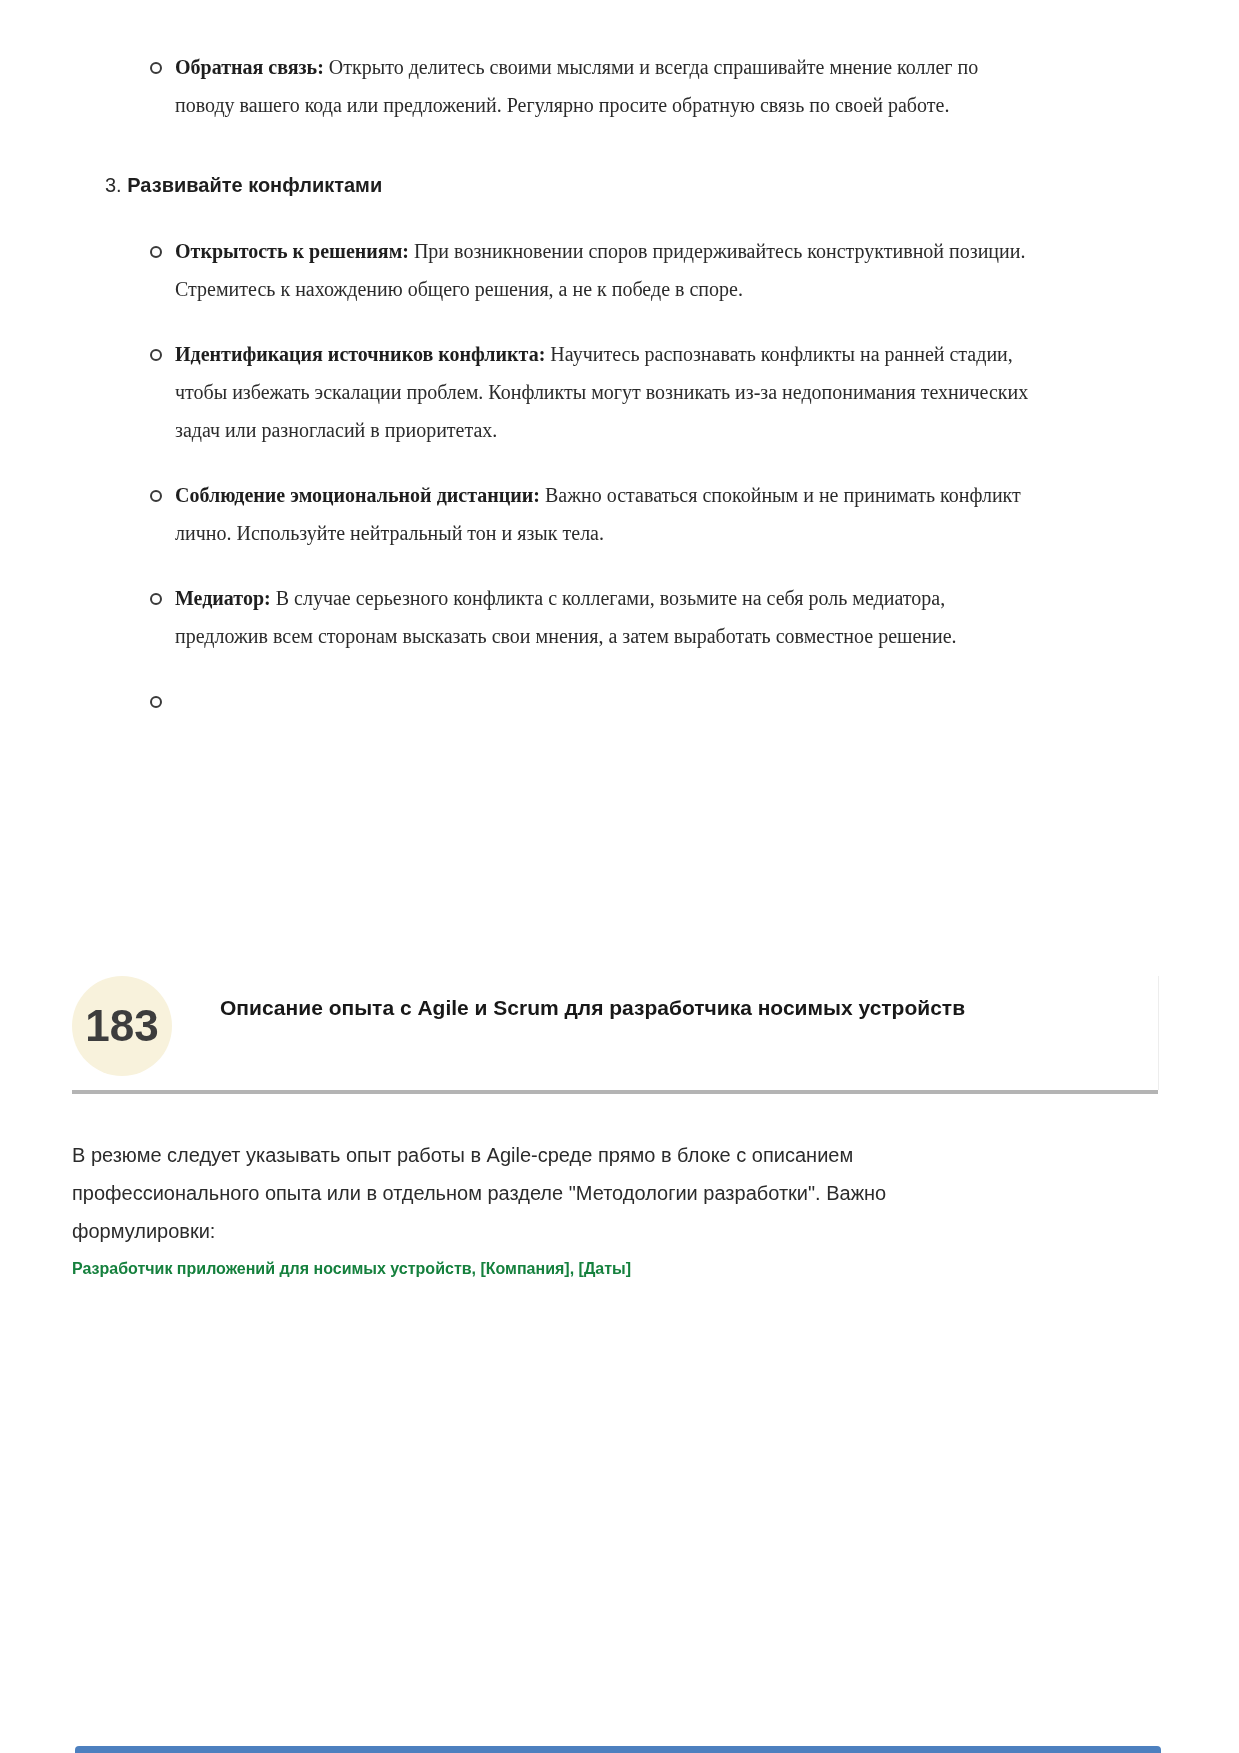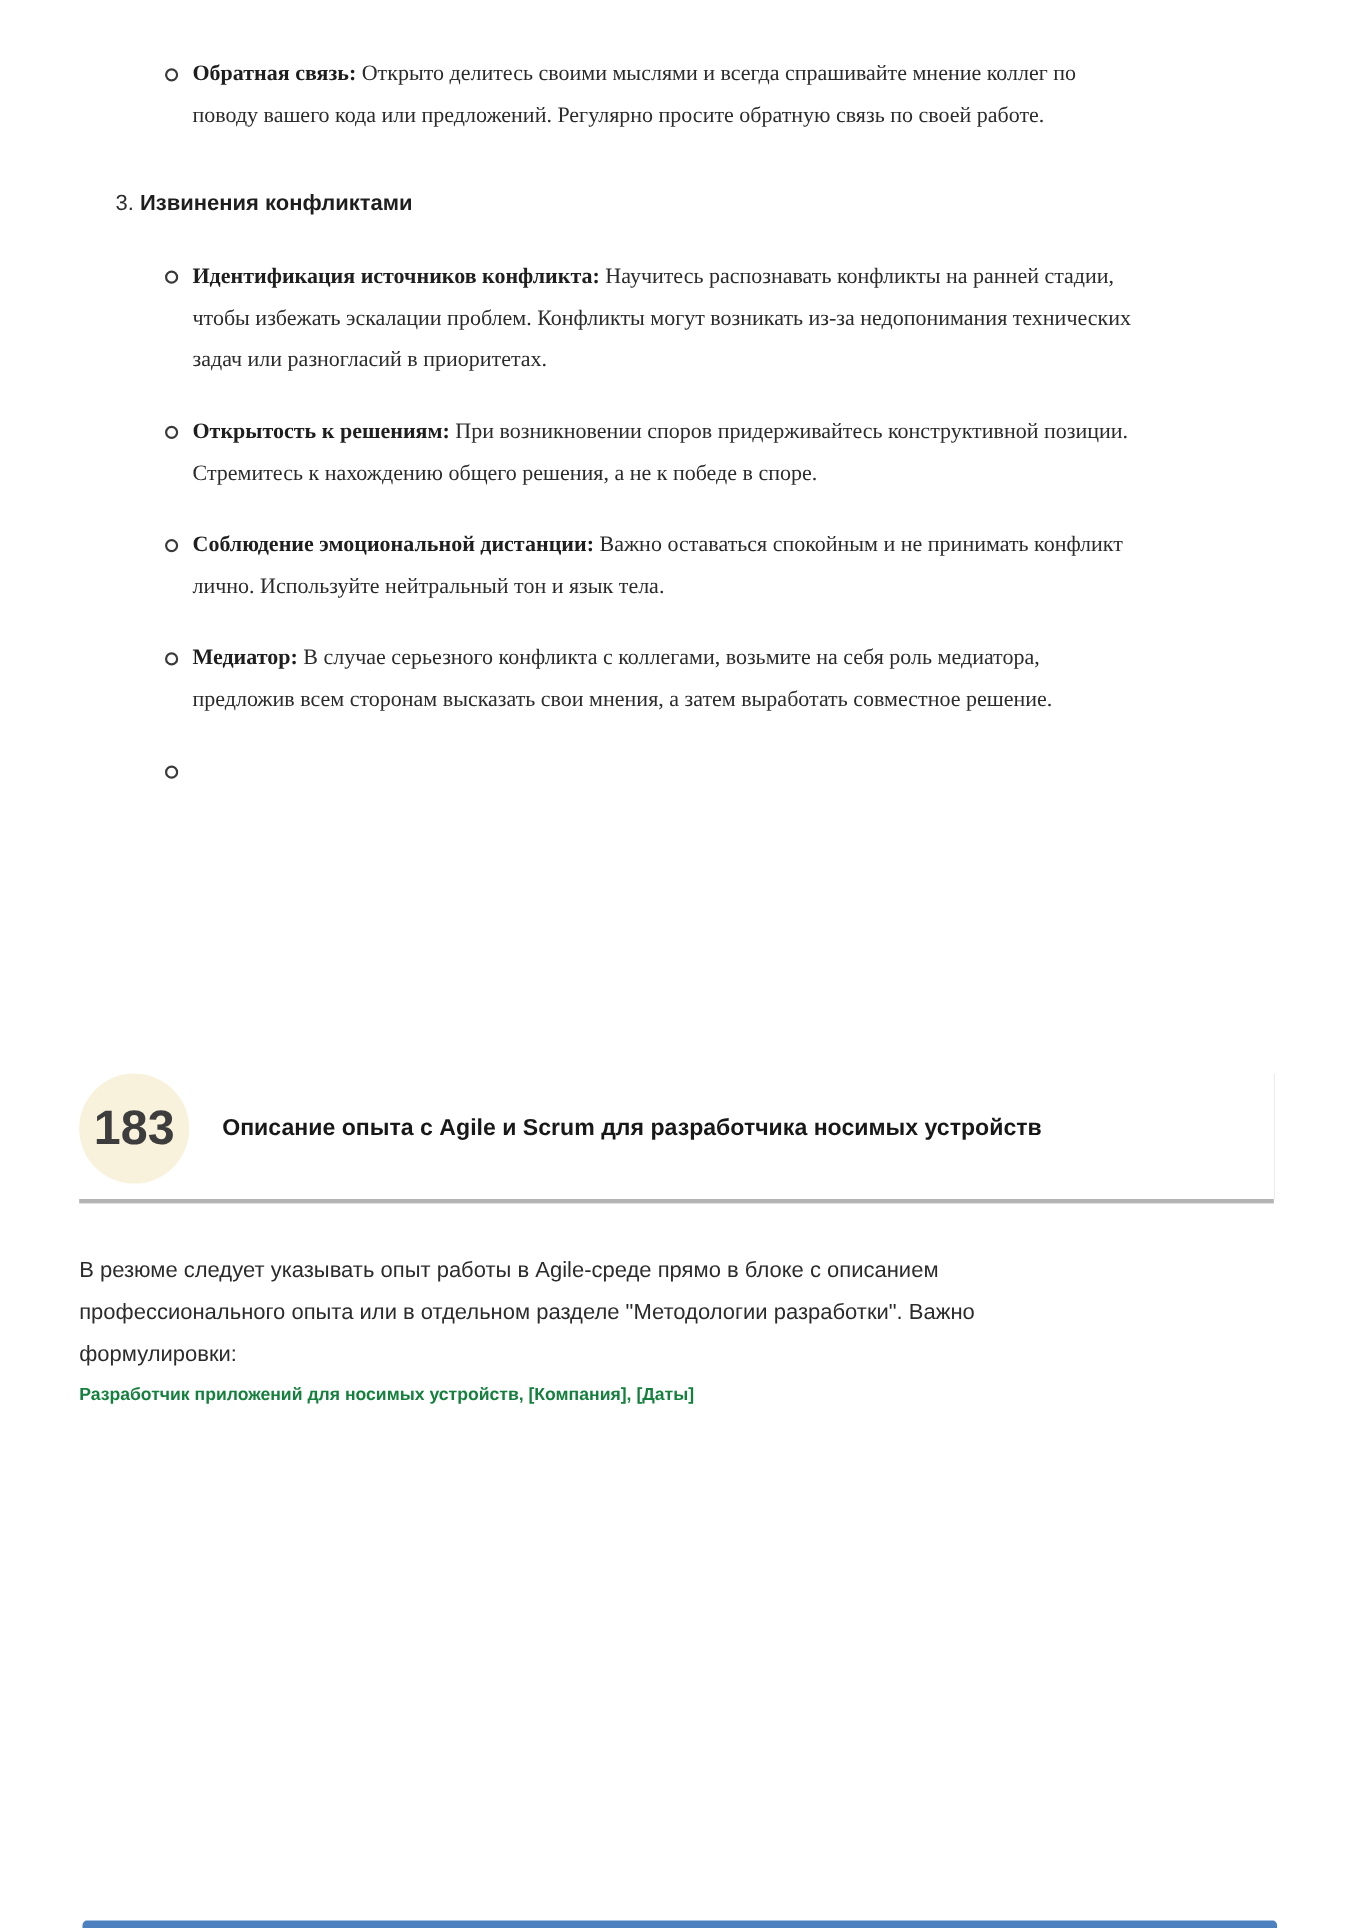--- a/index.html
+++ b/index.html
@@ -46,23 +46,24 @@
     font-size: 20px;
     line-height: 38px;
     color: #2b2b2b;
   }
   .numbered-heading b { color: #1e1e1e; }
   
   .section-header {
     margin-top: 268px;
     width: 1086px;
     display: flex;
-    align-items: center;
+    align-items: flex-start;
     border-right: 1px solid #ededed;
     padding-bottom: 14px;
+    gap: 18px;
   }
   .badge {
     flex: 0 0 auto;
     width: 100px; height: 100px;
     border-radius: 50%;
     background: #f8f2dc;
     display: flex;
     align-items: center;
     justify-content: center;
     font-size: 44px;
@@ -113,30 +114,30 @@
 
 <div class="content">
 
   <ul class="bullet-list">
     <li>
       <span class="bullet-ring"></span>
       <span class="li-text"><b>Обратная связь:</b><span> Открыто делитесь своими мыслями и всегда спрашивайте мнение коллег по поводу вашего кода или предложений. Регулярно просите обратную связь по своей работе.</span></span>
     </li>
   </ul>
 
-  <div class="numbered-heading"><span>3. </span><b>Извинения конфликтами</b></div>
+  <div class="numbered-heading"><span>3. </span><b>Развивайте конфликтами</b></div>
 
   <ul class="bullet-list">
     <li>
       <span class="bullet-ring"></span>
-      <span class="li-text"><b>Идентификация источников конфликта:</b><span> Научитесь распознавать конфликты на ранней стадии, чтобы избежать эскалации проблем. Конфликты могут возникать из-за недопонимания технических задач или разногласий в приоритетах.</span></span>
+      <span class="li-text"><b>Открытость к решениям:</b><span> При возникновении споров придерживайтесь конструктивной позиции. Стремитесь к нахождению общего решения, а не к победе в споре.</span></span>
     </li>
     <li>
       <span class="bullet-ring"></span>
-      <span class="li-text"><b>Открытость к решениям:</b><span> При возникновении споров придерживайтесь конструктивной позиции. Стремитесь к нахождению общего решения, а не к победе в споре.</span></span>
+      <span class="li-text"><b>Идентификация источников конфликта:</b><span> Научитесь распознавать конфликты на ранней стадии, чтобы избежать эскалации проблем. Конфликты могут возникать из-за недопонимания технических задач или разногласий в приоритетах.</span></span>
     </li>
     <li>
       <span class="bullet-ring"></span>
       <span class="li-text"><b>Соблюдение эмоциональной дистанции:</b><span> Важно оставаться спокойным и не принимать конфликт лично. Используйте нейтральный тон и язык тела.</span></span>
     </li>
     <li>
       <span class="bullet-ring"></span>
       <span class="li-text"><b>Медиатор:</b><span> В случае серьезного конфликта с коллегами, возьмите на себя роль медиатора, предложив всем сторонам высказать свои мнения, а затем выработать совместное решение.</span></span>
     </li>
     <li>

